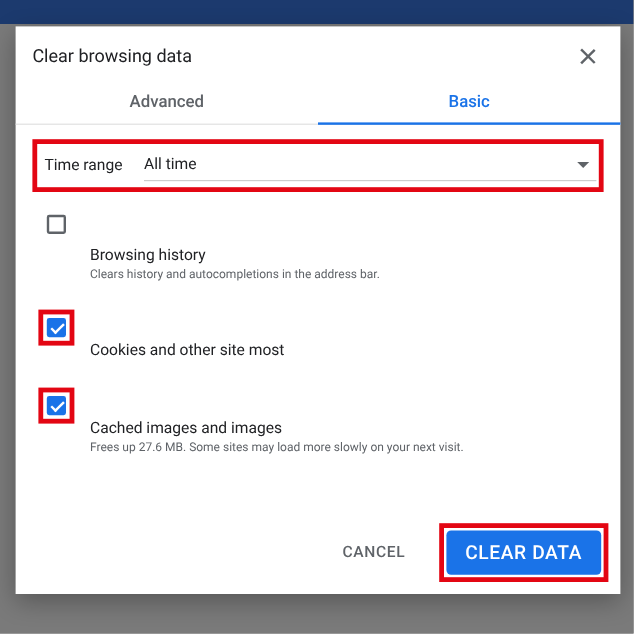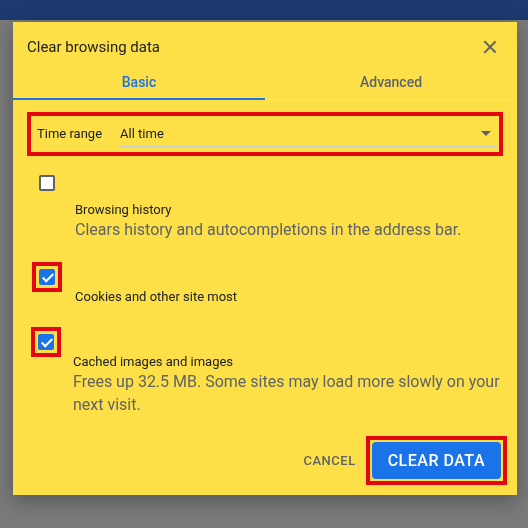--- a/index.html
+++ b/index.html
@@ -21,21 +21,21 @@
       top: 0; left: 0; right: 0;
       height: 20px;
       background: #1c3a6e;
     }
     .dialog {
       position: absolute;
       top: 22px;
       left: 13px;
       right: 11px;
       bottom: 33px;
-      background: #fde047;
+      background: #ffffff;
       box-shadow: 0 6px 20px rgba(0,0,0,0.3);
       display: flex;
       flex-direction: column;
     }
     .dlg-header {
       display: flex;
       align-items: center;
       justify-content: space-between;
       padding: 16px 18px 10px 14px;
     }
@@ -167,31 +167,31 @@
       border-width: 0 2px 2px 0;
       transform: rotate(45deg);
     }
     .opt-text .opt-title {
       font-size: 13px;
       color: #202124;
       margin-bottom: 2px;
       margin-top: 28px;
     }
     .opt-text .opt-desc {
-      font-size: 16px;
+      font-size: 10px;
       color: #5f6368;
       line-height: 1.4;
     }
 
     .footer {
       display: flex;
       justify-content: flex-end;
       align-items: center;
       padding: 10px 10px 10px 14px;
-      gap: 0;
+      gap: 18px;
     }
     .btn-cancel {
       font-size: 13px;
       font-weight: 500;
       color: #5f6368;
       letter-spacing: 0.5px;
       padding: 8px 10px;
       cursor: pointer;
     }
     .btn-primary {
@@ -213,22 +213,22 @@
 </div>
 
 <div class="dialog">
 
   <div class="dlg-header">
     <div class="dlg-title">Clear browsing data</div>
     <div class="close-x"></div>
   </div>
 
   <div class="tabs">
+    <div class="tab">Advanced</div>
     <div class="tab active">Basic</div>
-    <div class="tab">Advanced</div>
   </div>
 
   <div class="content">
 
     <div class="hl-red">
       <div class="time-row">
         <span class="time-label">Time range</span>
         <div class="select">
           <span>All time</span>
           <span class="caret-down"></span>
@@ -258,21 +258,21 @@
     </div>
 
     <div class="opt-row">
       <div class="chk-wrap">
         <div class="hl-red inline">
           <div class="checkbox checked"></div>
         </div>
       </div>
       <div class="opt-text">
         <div class="opt-title">Cached images and images</div>
-        <div class="opt-desc">Frees up 32.5 MB. Some sites may load more slowly on your next visit.</div>
+        <div class="opt-desc">Frees up 27.6 MB. Some sites may load more slowly on your next visit.</div>
       </div>
     </div>
 
   </div>
 
   <div class="footer">
     <div class="btn-cancel">CANCEL</div>
     <div class="hl-red inline" style="padding:2px;">
       <div class="btn-primary">CLEAR DATA</div>
     </div>

